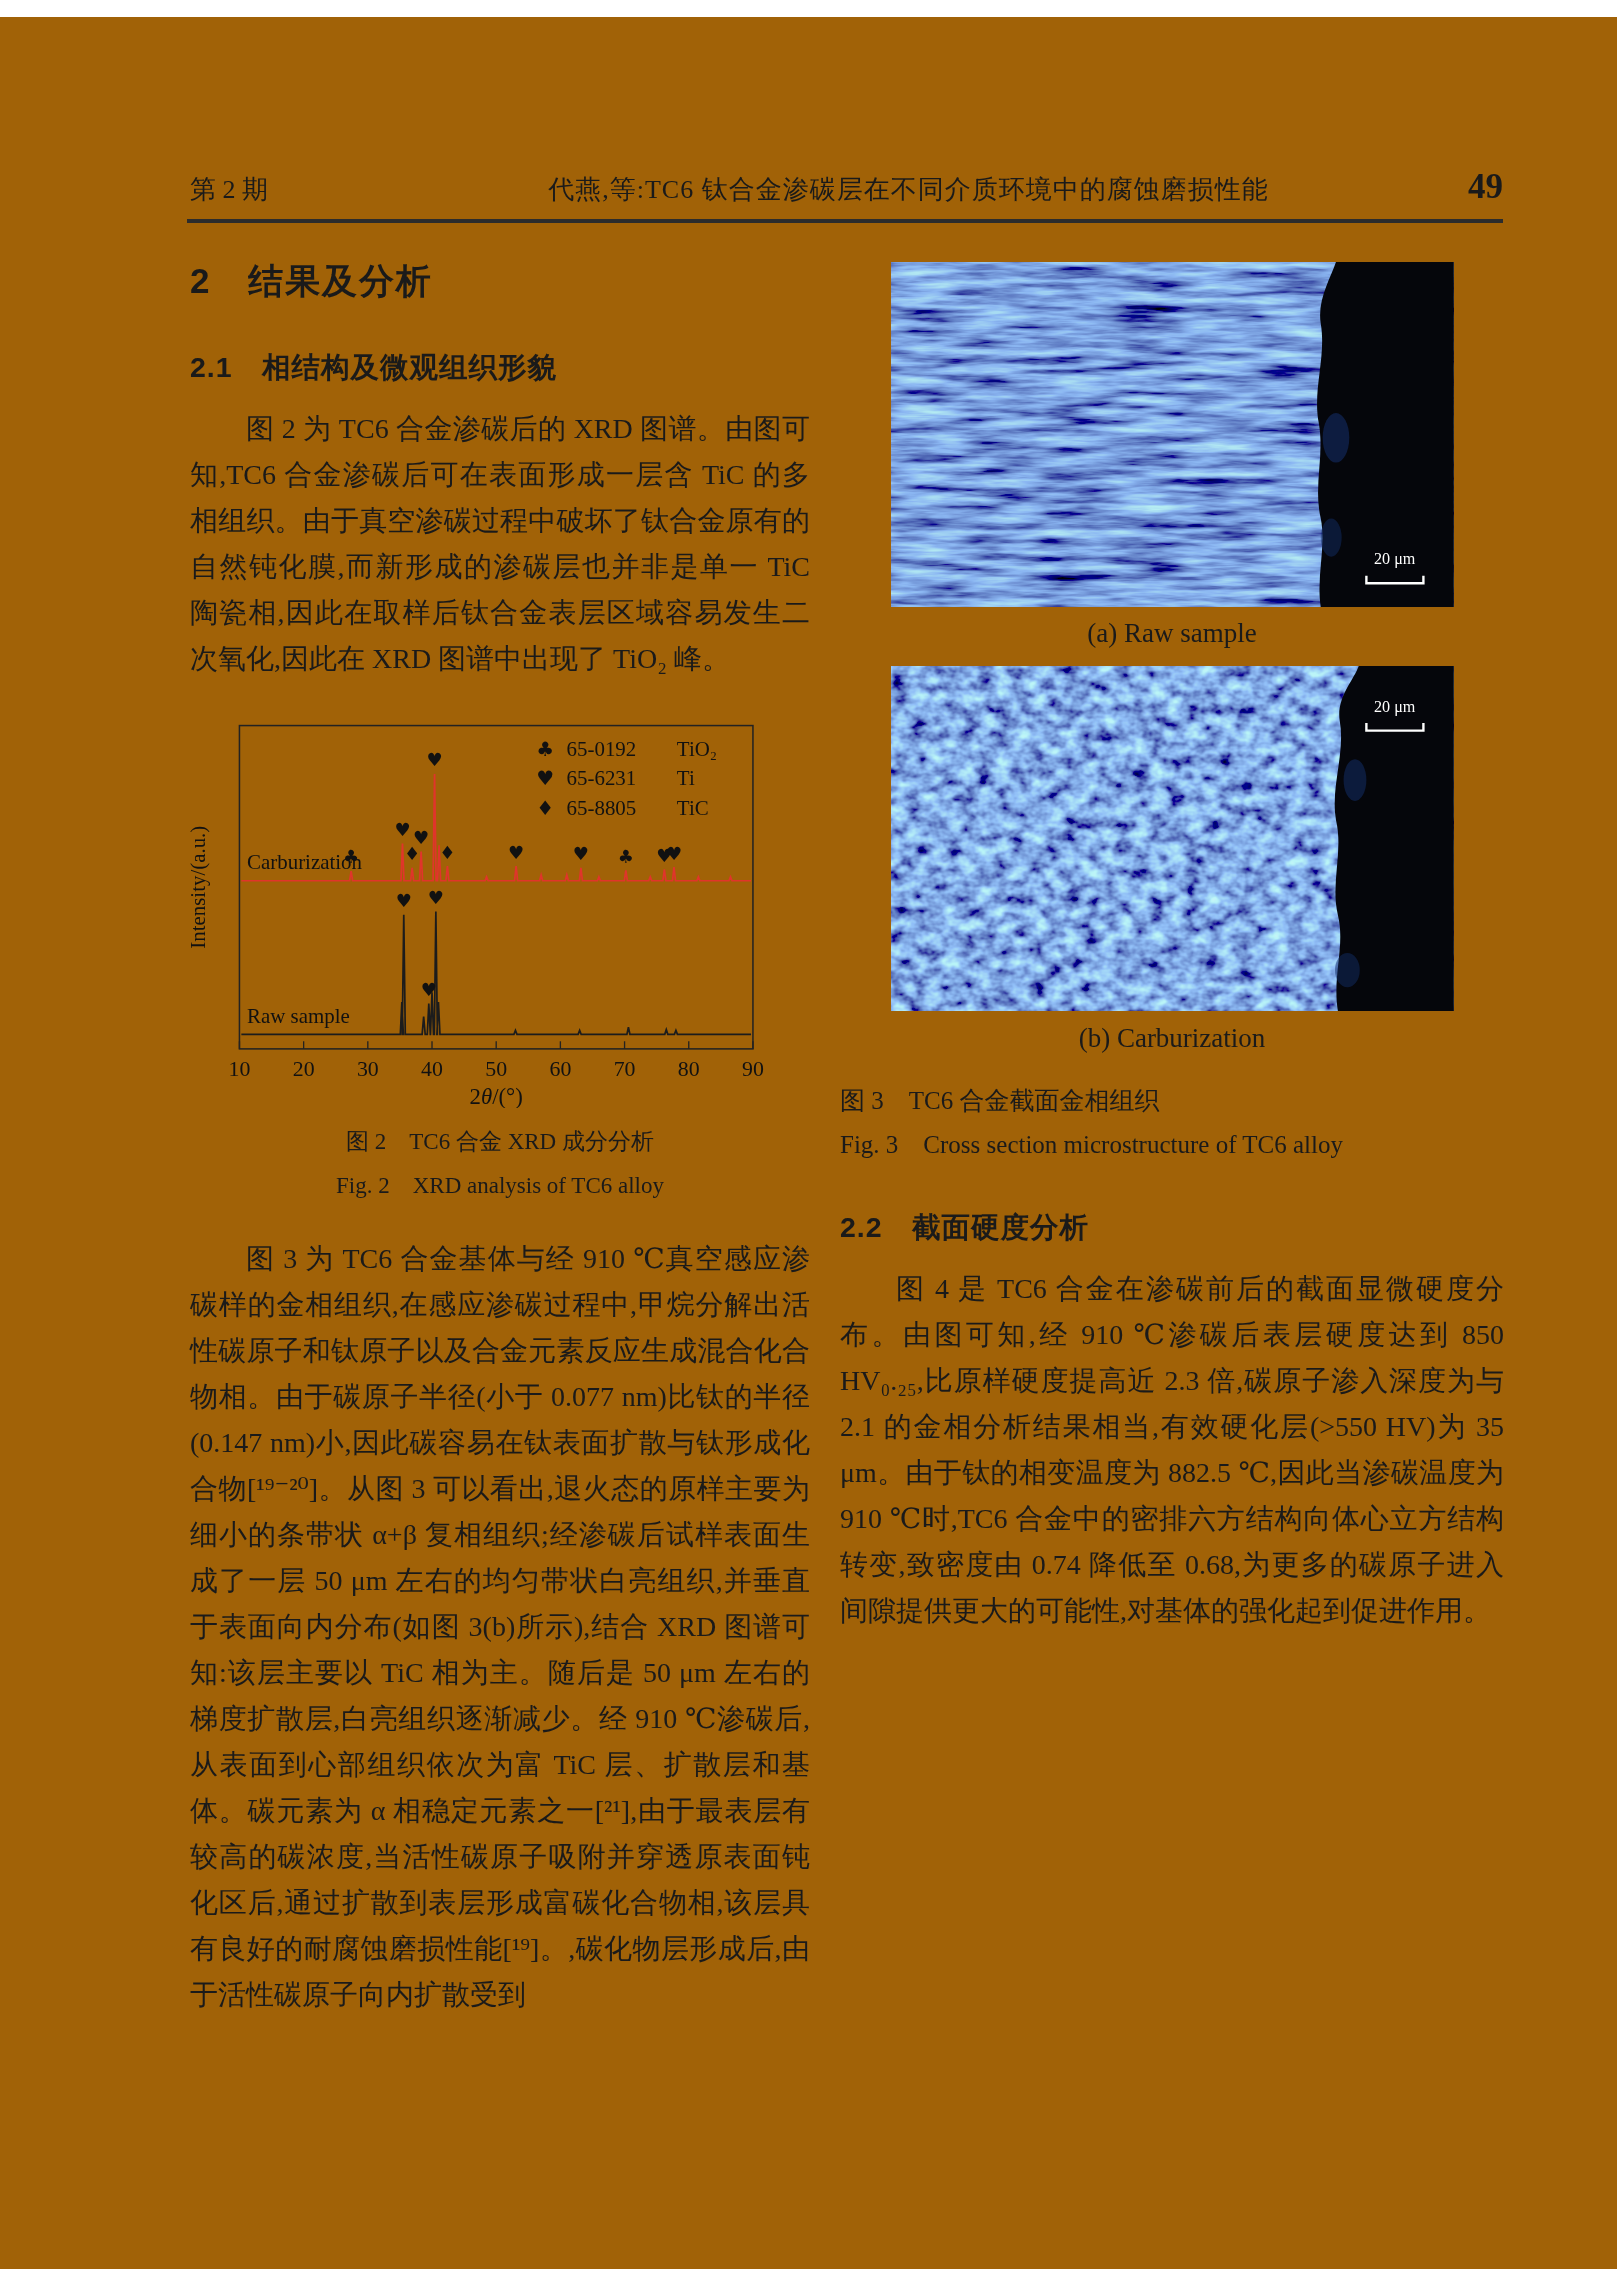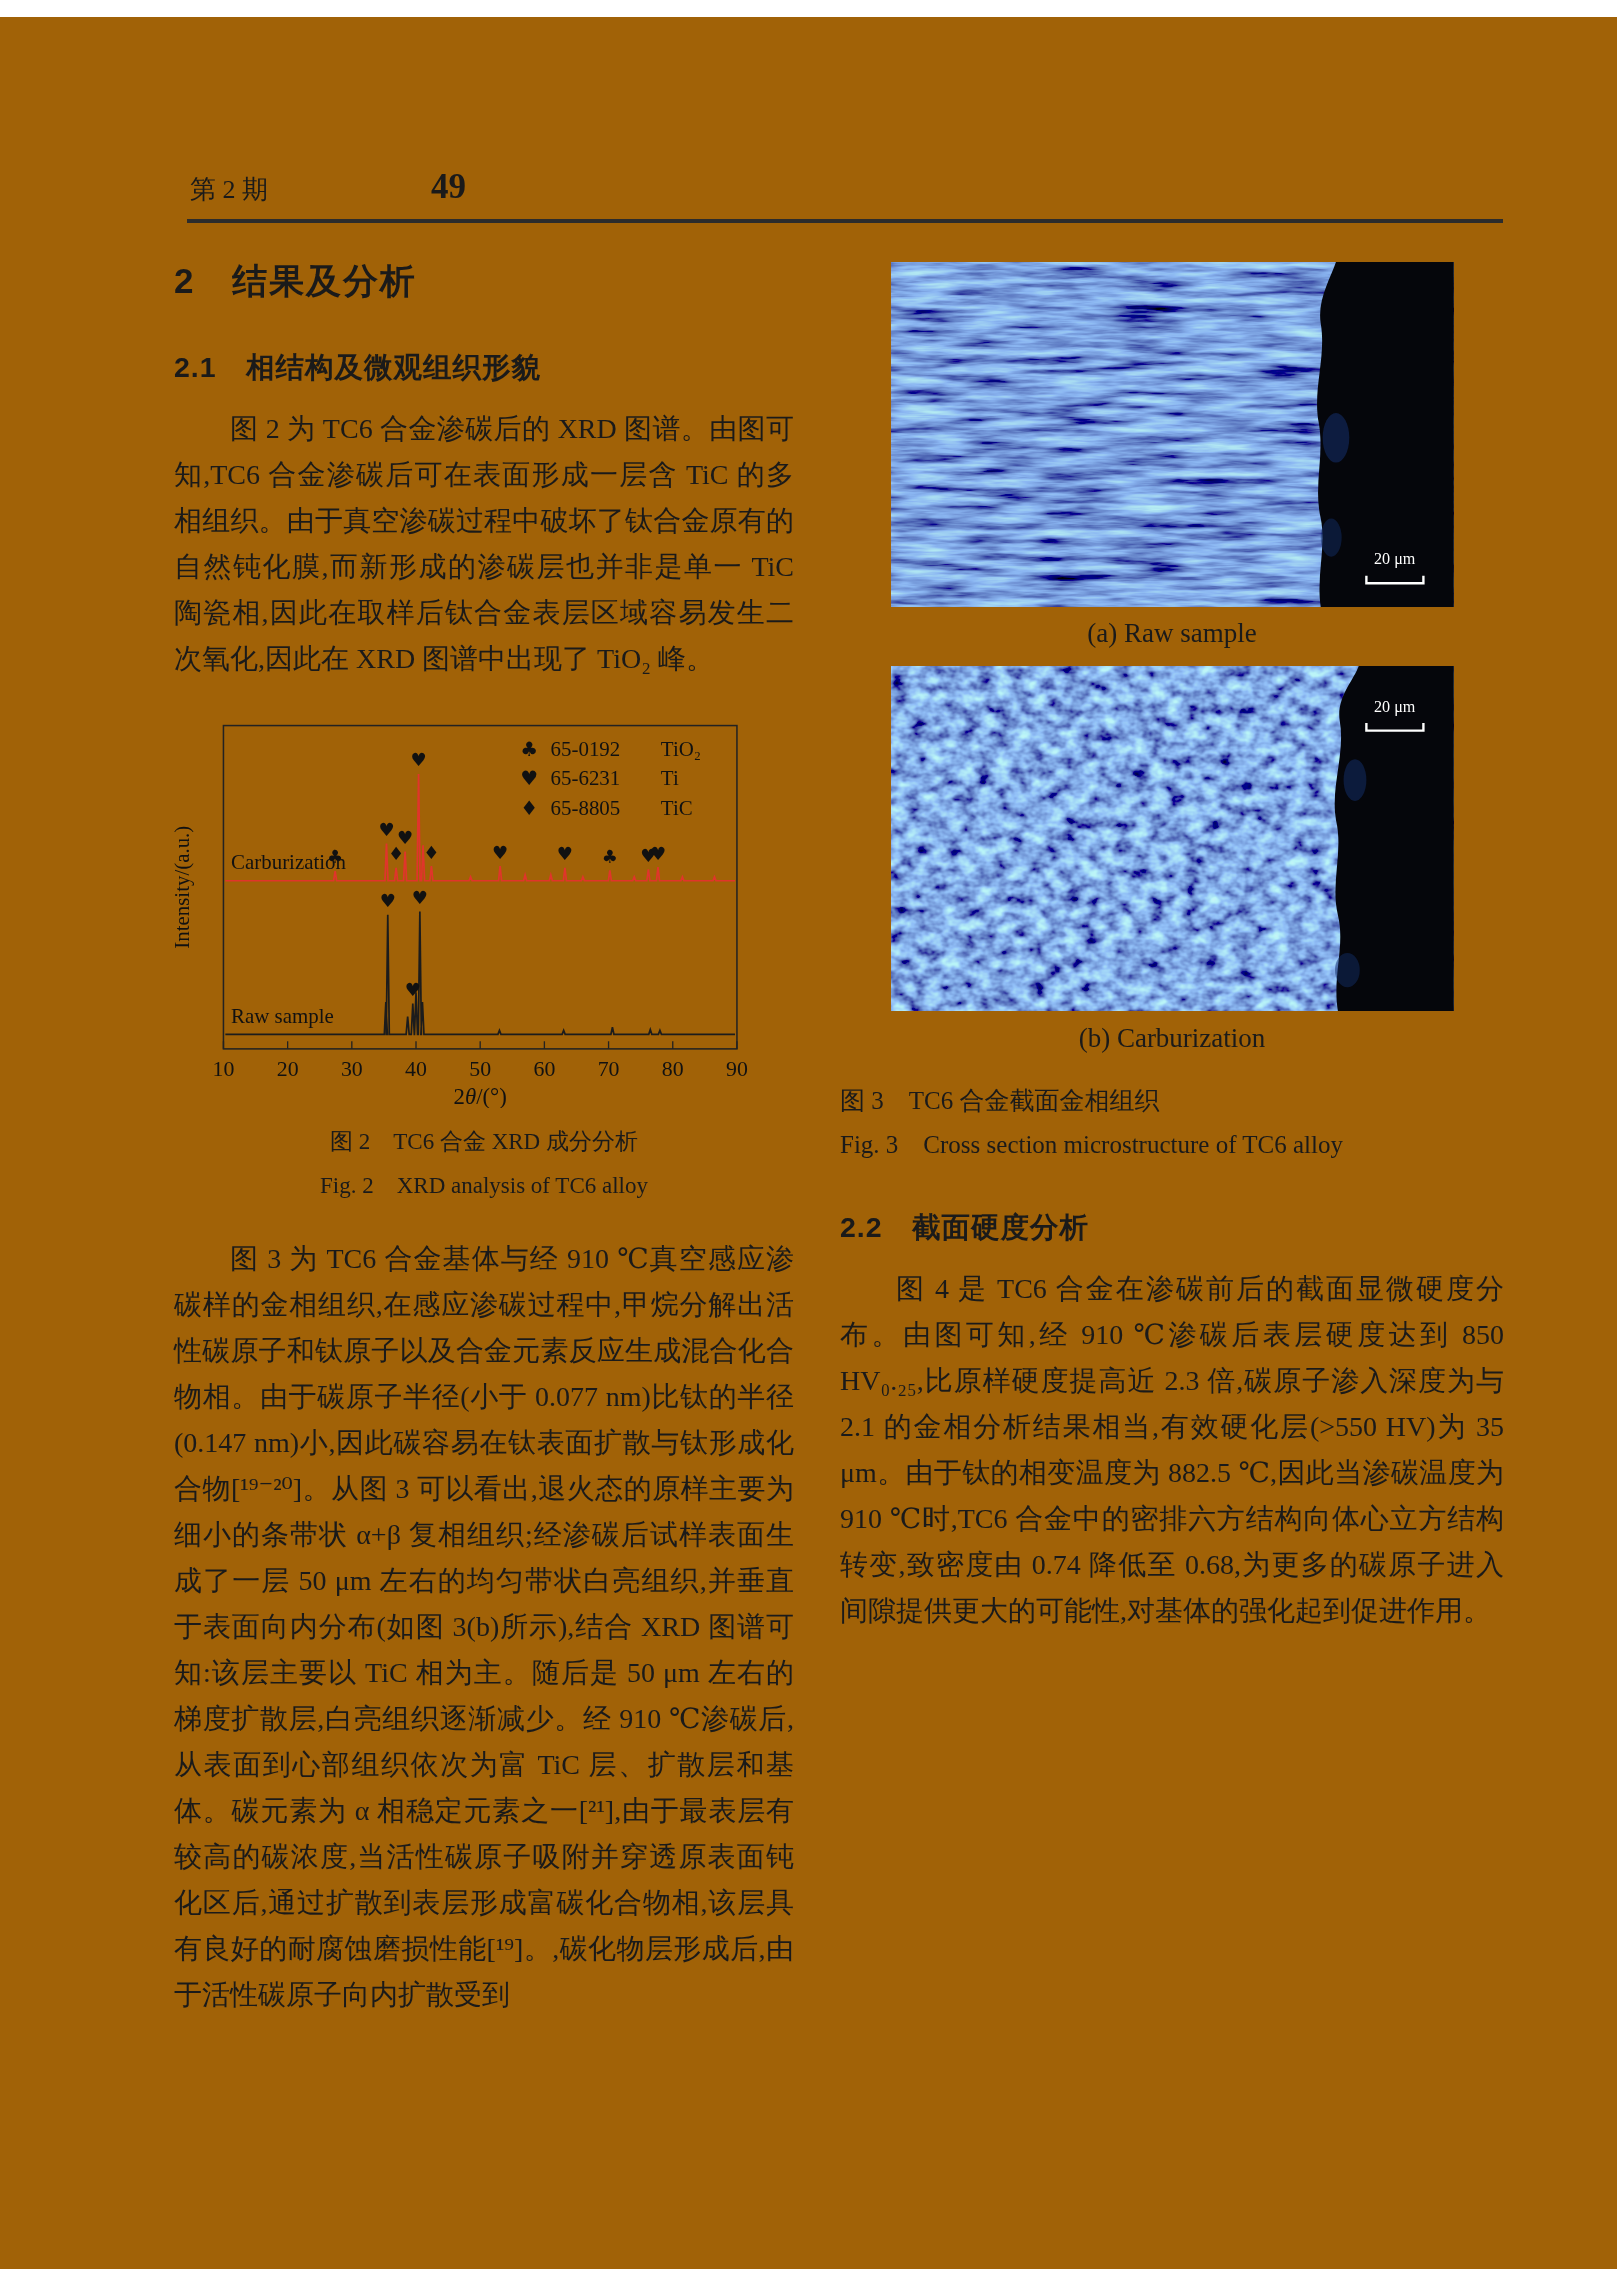--- a/index.html
+++ b/index.html
@@ -20,21 +20,21 @@
   }
   .pg-header .issue{flex:0 0 200px;}
   .pg-header .running{flex:1;text-align:center;letter-spacing:1px;}
   .pg-header .pageno{flex:0 0 76px;text-align:right;font-size:35px;font-weight:bold;}
   .header-rule{
     position:absolute;left:187px;top:202px;width:1316px;height:3.8px;
     background:#2c2c2c;
   }
   
   .col{position:absolute;top:228px;}
-  .col-left{left:174px;width:620px;}
+  .col-left{left:190px;width:620px;}
   .col-right{left:840px;width:664px;}
   h1.sec{
     font-family:"Liberation Sans","DejaVu Sans",sans-serif;
     font-weight:bold;font-size:35px;margin:13.3px 0 0 0;letter-spacing:1.9px;
   }
   h2.subsec{
     font-family:"Liberation Sans","DejaVu Sans",sans-serif;
     font-weight:bold;font-size:28.5px;margin:44px 0 0 0;letter-spacing:1px;
   }
   p.body{
@@ -56,20 +56,21 @@
   }
   .col-right h2.subsec{margin-top:42px;}
 </style>
 </head>
 <body>
 
 <div class="page">
 
   <div class="pg-header">
     <span class="issue">第 2 期</span>
+    <span class="running">代燕,等:TC6 钛合金渗碳层在不同介质环境中的腐蚀磨损性能</span>
     <span class="pageno">49</span>
   </div>
   <div class="header-rule"></div>
 
   <svg width="0" height="0" style="position:absolute" aria-hidden="true">
     <defs>
       <filter id="texA" x="0" y="0" width="100%" height="100%">
         <feTurbulence type="fractalNoise" baseFrequency="0.013 0.11" numOctaves="4" seed="3" result="n"></feTurbulence>
         <feColorMatrix in="n" type="matrix" values="0 0 0 0.85 -0.20  0 0 0 1.55 -0.38  0 0 0 1.95 -0.16  0 0 0 0 1"></feColorMatrix>
       </filter>

